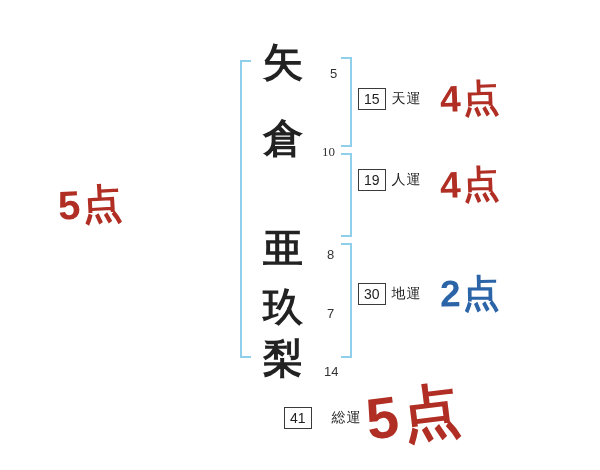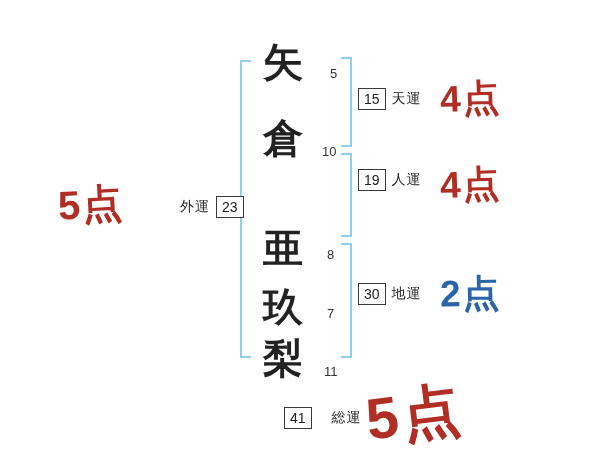--- a/index.html
+++ b/index.html
@@ -85,41 +85,37 @@
 </style>
 </head>
 <body>
 
 <div class="canvas">
 
   <div class="kanji" style="top:42px; left:263px;">矢</div>
   <div class="strokes" style="top:66px; left:330px;">5</div>
 
   <div class="kanji" style="top:118px; left:263px;">倉</div>
-  <div class="strokes" style="top:144px; left:322px;">10</div>
+  <div class="strokes" style="top:144px; left:322px;font-family:Liberation Serif, serif;">10</div>
 
   <div class="kanji" style="top:228px; left:263px;">亜</div>
   <div class="strokes" style="top:247px; left:327px;">8</div>
 
   <div class="kanji" style="top:287px; left:263px;">玖</div>
   <div class="strokes" style="top:306px; left:327px;">7</div>
 
   <div class="kanji" style="top:338px; left:263px;">梨</div>
-  <div class="strokes" style="top:364px; left:324px;">11</div>
+  <div class="strokes" style="top:364px; left:324px;">14</div>
 
   <div class="bracket bracket-left" style="left:240px; top:60px; height:298px;"></div>
 
   <div class="bracket bracket-right" style="left:341px; top:57px; height:90px;"></div>
   <div class="bracket bracket-right" style="left:341px; top:153px; height:84px;"></div>
   <div class="bracket bracket-right" style="left:341px; top:243px; height:115px;"></div>
 
-  <div class="fortune" style="left:180px; top:196px;">
-    <span class="flabel">外運</span>
-    <span class="fbox">23</span>
-  </div>
 
   <div class="fortune" style="left:358px; top:88px;">
     <span class="fbox">15</span>
     <span class="flabel">天運</span>
   </div>
 
   <div class="fortune" style="left:358px; top:169px;">
     <span class="fbox">19</span>
     <span class="flabel">人運</span>
   </div>

